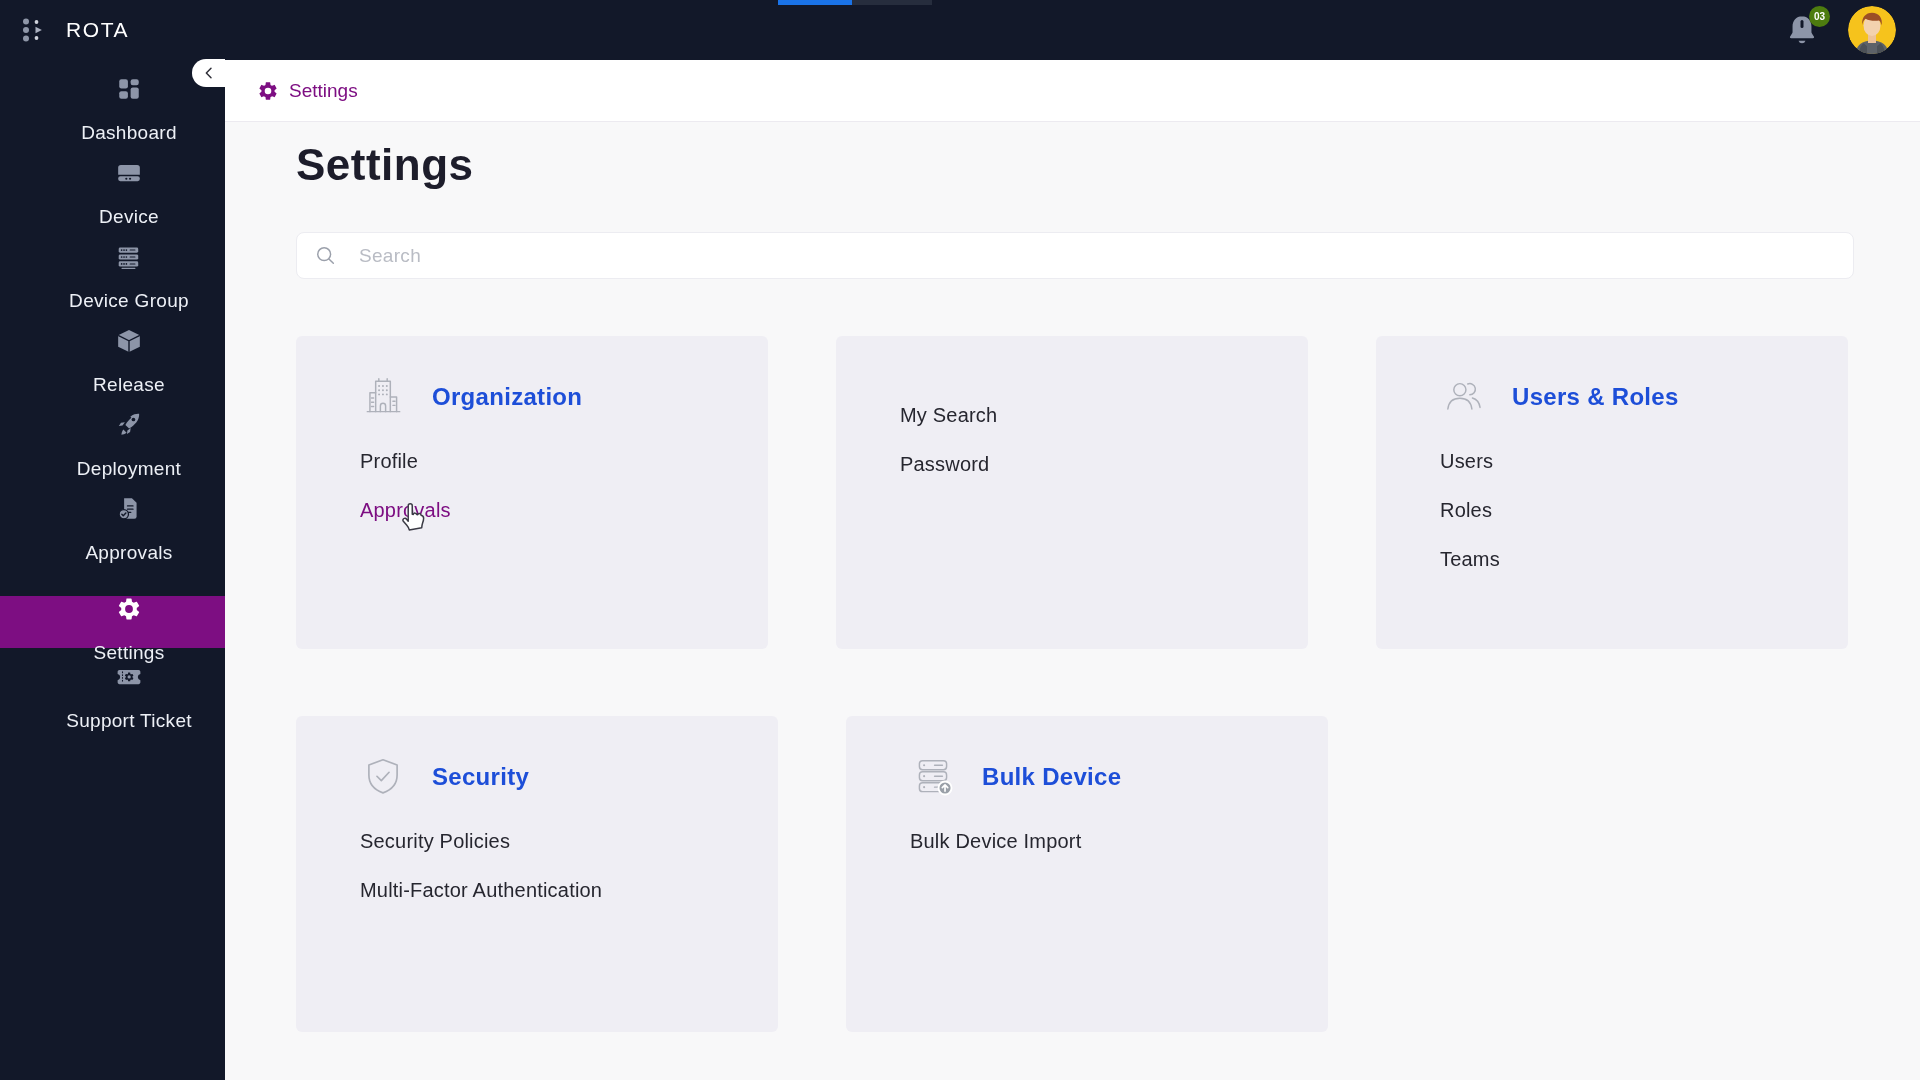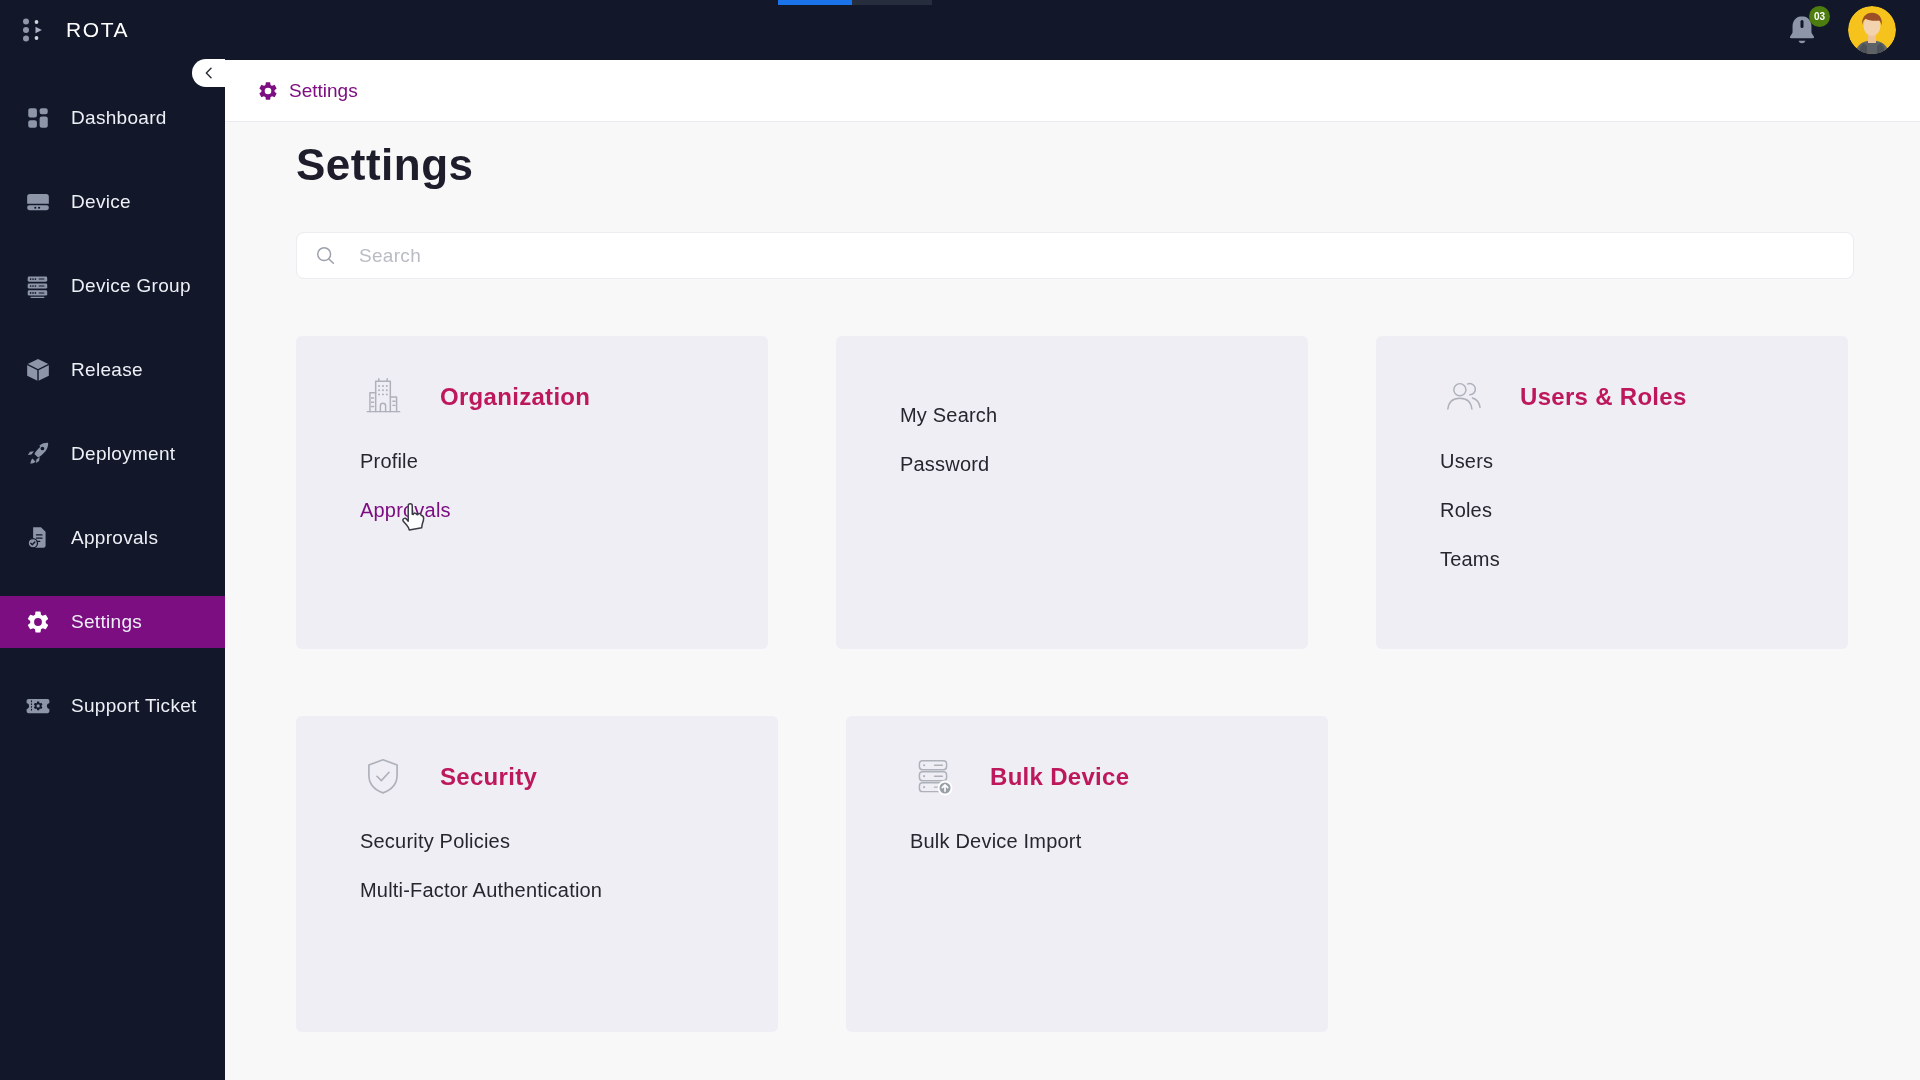--- a/index.html
+++ b/index.html
@@ -19,22 +19,22 @@
   .topbar-right { margin-left:auto; display:flex; align-items:center; gap:28px; padding-right:24px; }
   .bell-wrap { position:relative; width:36px; height:40px; cursor:pointer; }
   .badge { position:absolute; top:-4px; right:-10px; width:21px; height:21px; border-radius:50%;
            background:#4d7c0f; color:#fff; font-size:10px; font-weight:700;
            display:flex; align-items:center; justify-content:center; }
   .avatar { width:48px; height:48px; border-radius:50%; overflow:hidden; cursor:pointer; }
 
   
   .sidebar { position:absolute; top:60px; left:0; width:225px; height:1020px; background:#121829; z-index:15; }
   .nav { list-style:none; margin:0; padding:16px 0 0 0; }
-  .nav-item { height:84px; display:flex; align-items:center; gap:20px; padding-left:25px;
-              color:#edf0f6; font-size:19px; letter-spacing:.3px; cursor:pointer; }
+  .nav-item { height:84px; display:flex; align-items:center; gap:20px; padding-left:33px;
+              color:#edf0f6; font-size:19px; letter-spacing:.3px; cursor:pointer;flex-direction:column; }
   .nav-item svg { width:26px; height:26px; color:#8d95a8; flex:none; }
   .nav-item.active { height:52px; margin:16px 0; background:#7d0e82; }
   .nav-item.active svg { color:#ffffff; }
 
   
   .content { position:absolute; left:225px; top:60px; width:1695px; height:1020px; }
   .content-header { height:62px; background:#fff; border-bottom:1px solid #eceaf0;
                     display:flex; align-items:center; padding-left:32px; position:relative; }
   .collapse-tab { position:absolute; left:-33px; top:-1px; width:33px; height:28px; background:#fff;
                   border-radius:14px 0 0 14px; display:flex; align-items:center; justify-content:center;
@@ -50,21 +50,21 @@
                       background:transparent; font-family:inherit; letter-spacing:.3px; }
   .search-box input::placeholder { color:#b9bcc4; }
 
   .cards { margin-top:57px; display:flex; flex-direction:column; gap:67px; }
   .cards-row { display:flex; gap:68px; }
   .card { background:#efeef4; border-radius:6px; width:472px; height:313px;
           padding:38px 28px 0 64px; position:relative; }
   .cards-row.second .card { width:482px; height:316px; }
   .card-head { display:flex; align-items:center; gap:22px; height:46px; }
   .card-head svg { width:46px; height:46px; flex:none; }
-  .card-title { margin:12px; font-size:24px; font-weight:700; color:#be185d; letter-spacing:.3px; }
+  .card-title { margin:4px; font-size:24px; font-weight:700; color:#1d4ed8; letter-spacing:.3px; }
   .card-links { margin-top:30px; display:flex; flex-direction:column; gap:26px; align-items:flex-start; }
   .card-link { font-size:20px; color:#26262f; letter-spacing:.2px; text-decoration:none; cursor:pointer; }
   .card-link.hovered { color:#7d0e82; }
   .mouse-cursor { position:absolute; left:100px; top:158px; width:34px; height:40px; pointer-events:none; }
 </style>
 </head>
 <body>
 
 <header class="topbar">
   <div class="brand">

